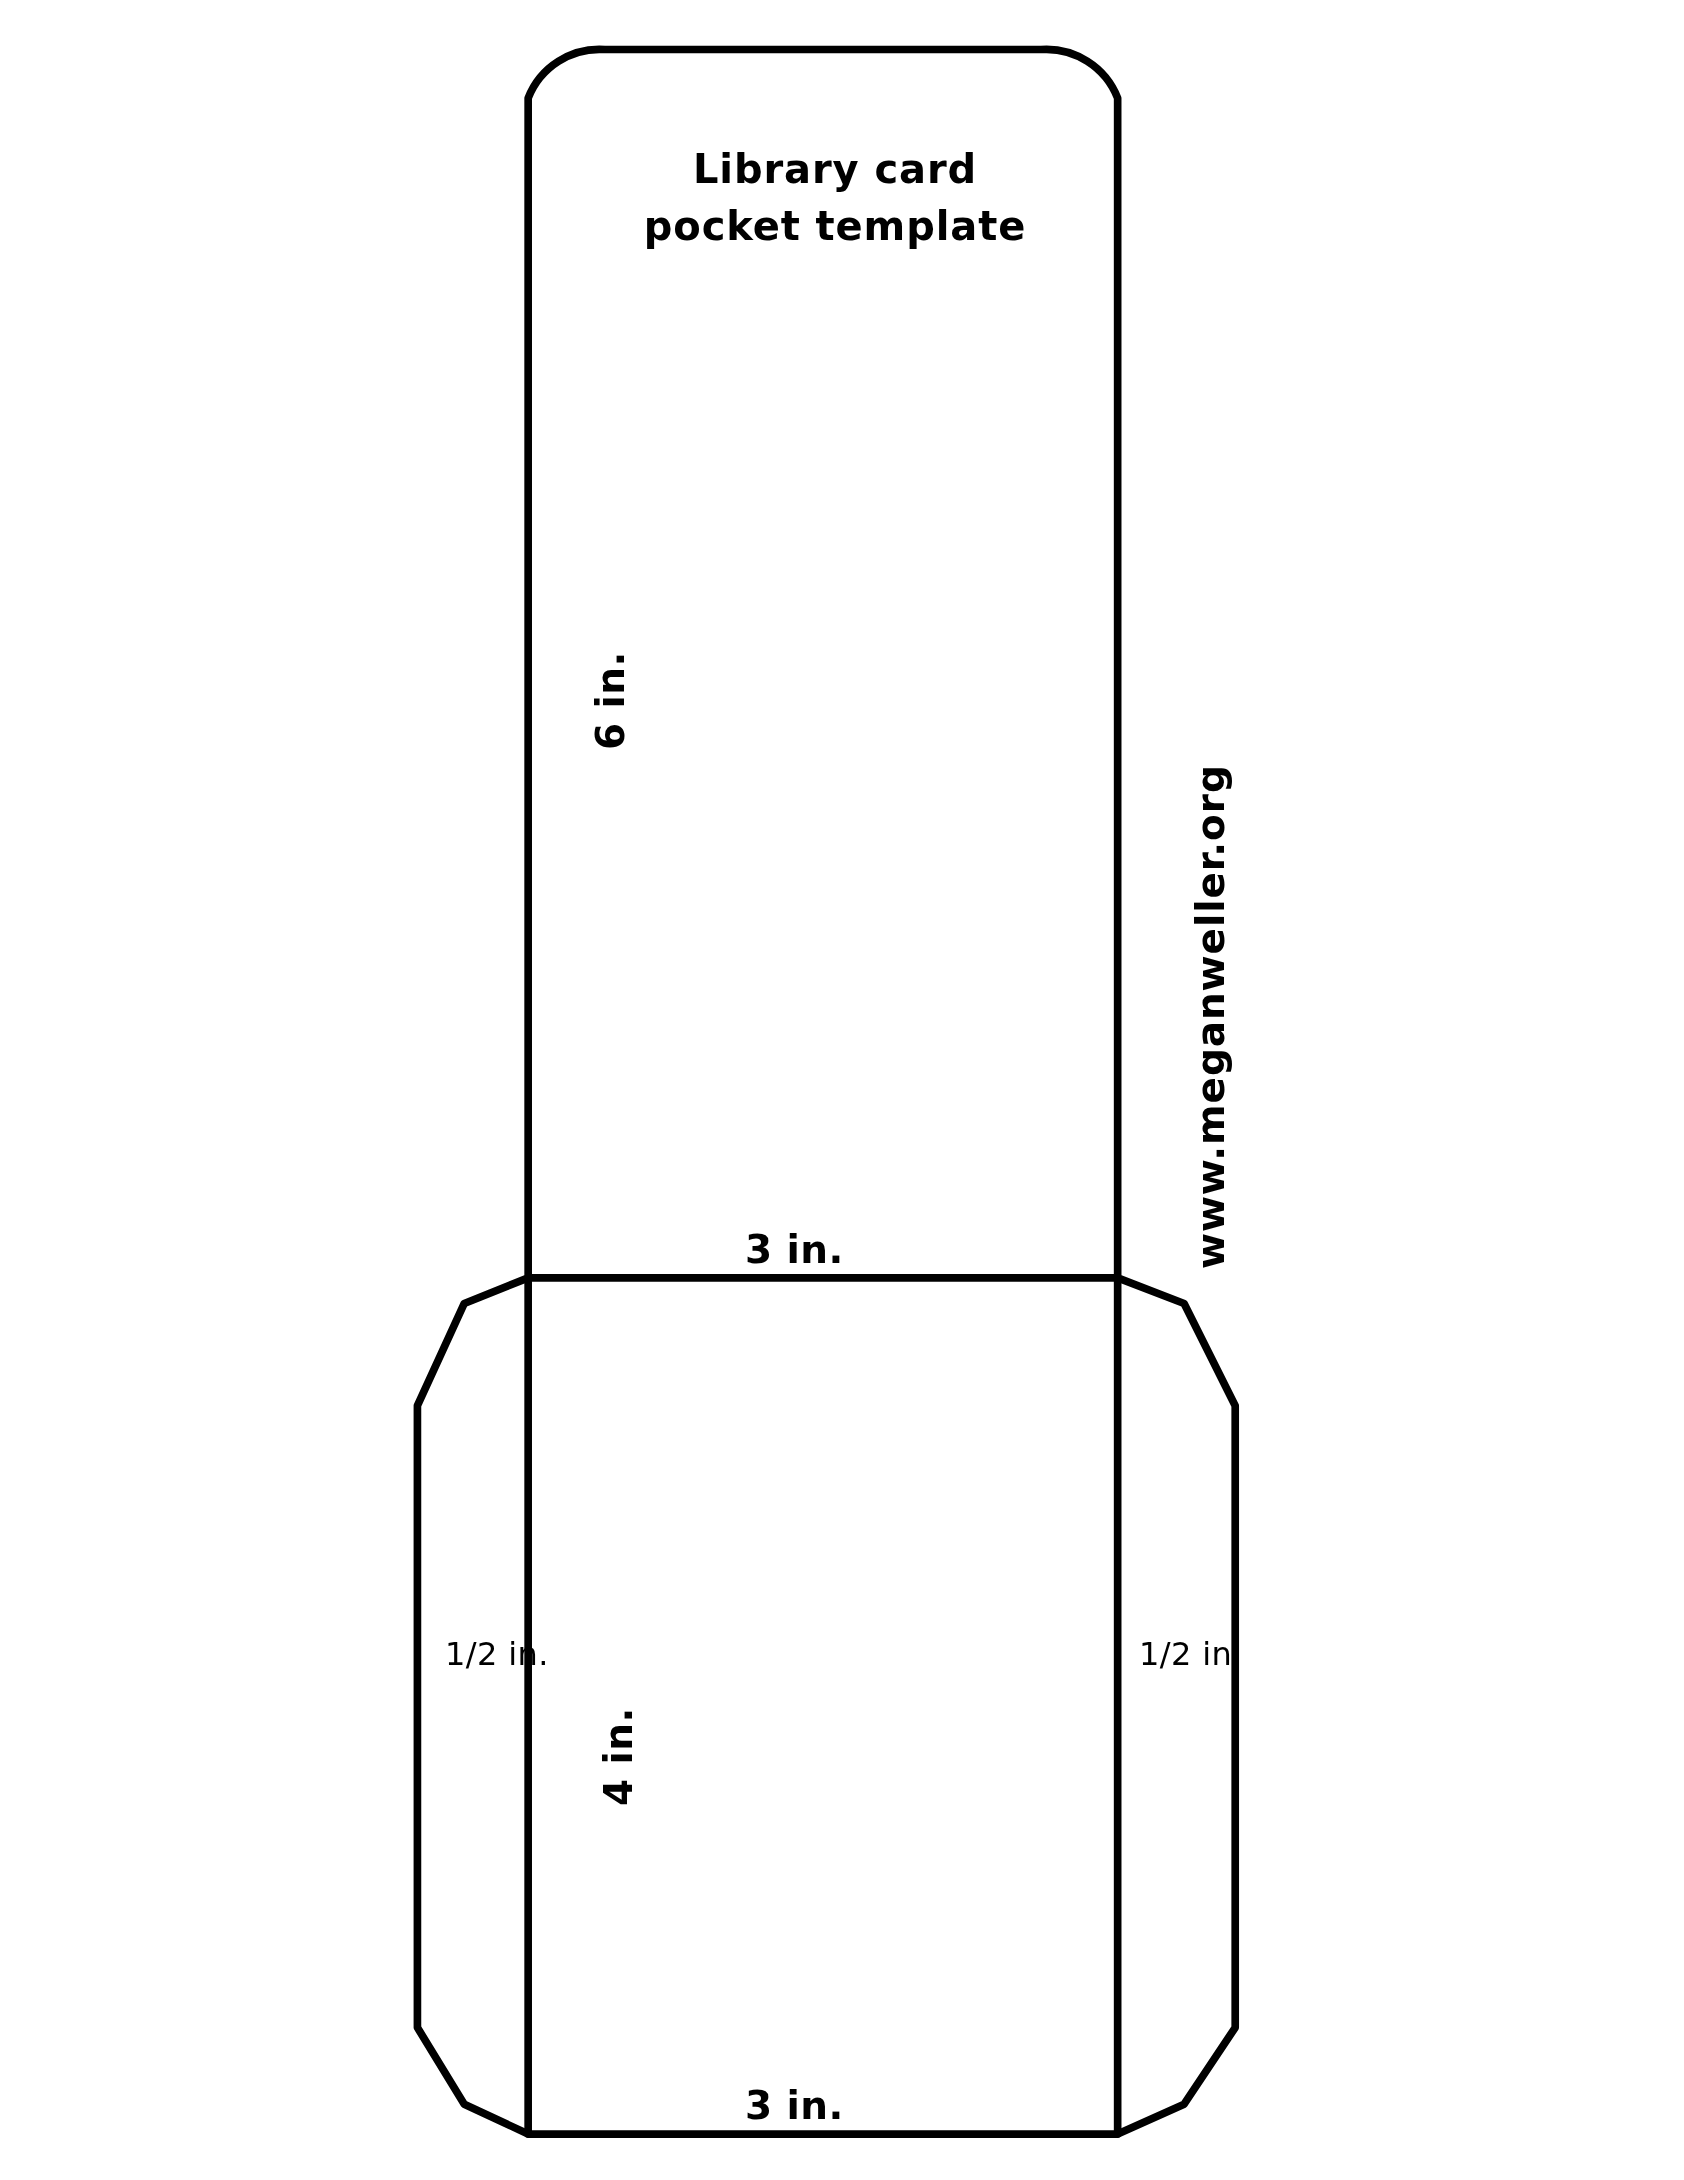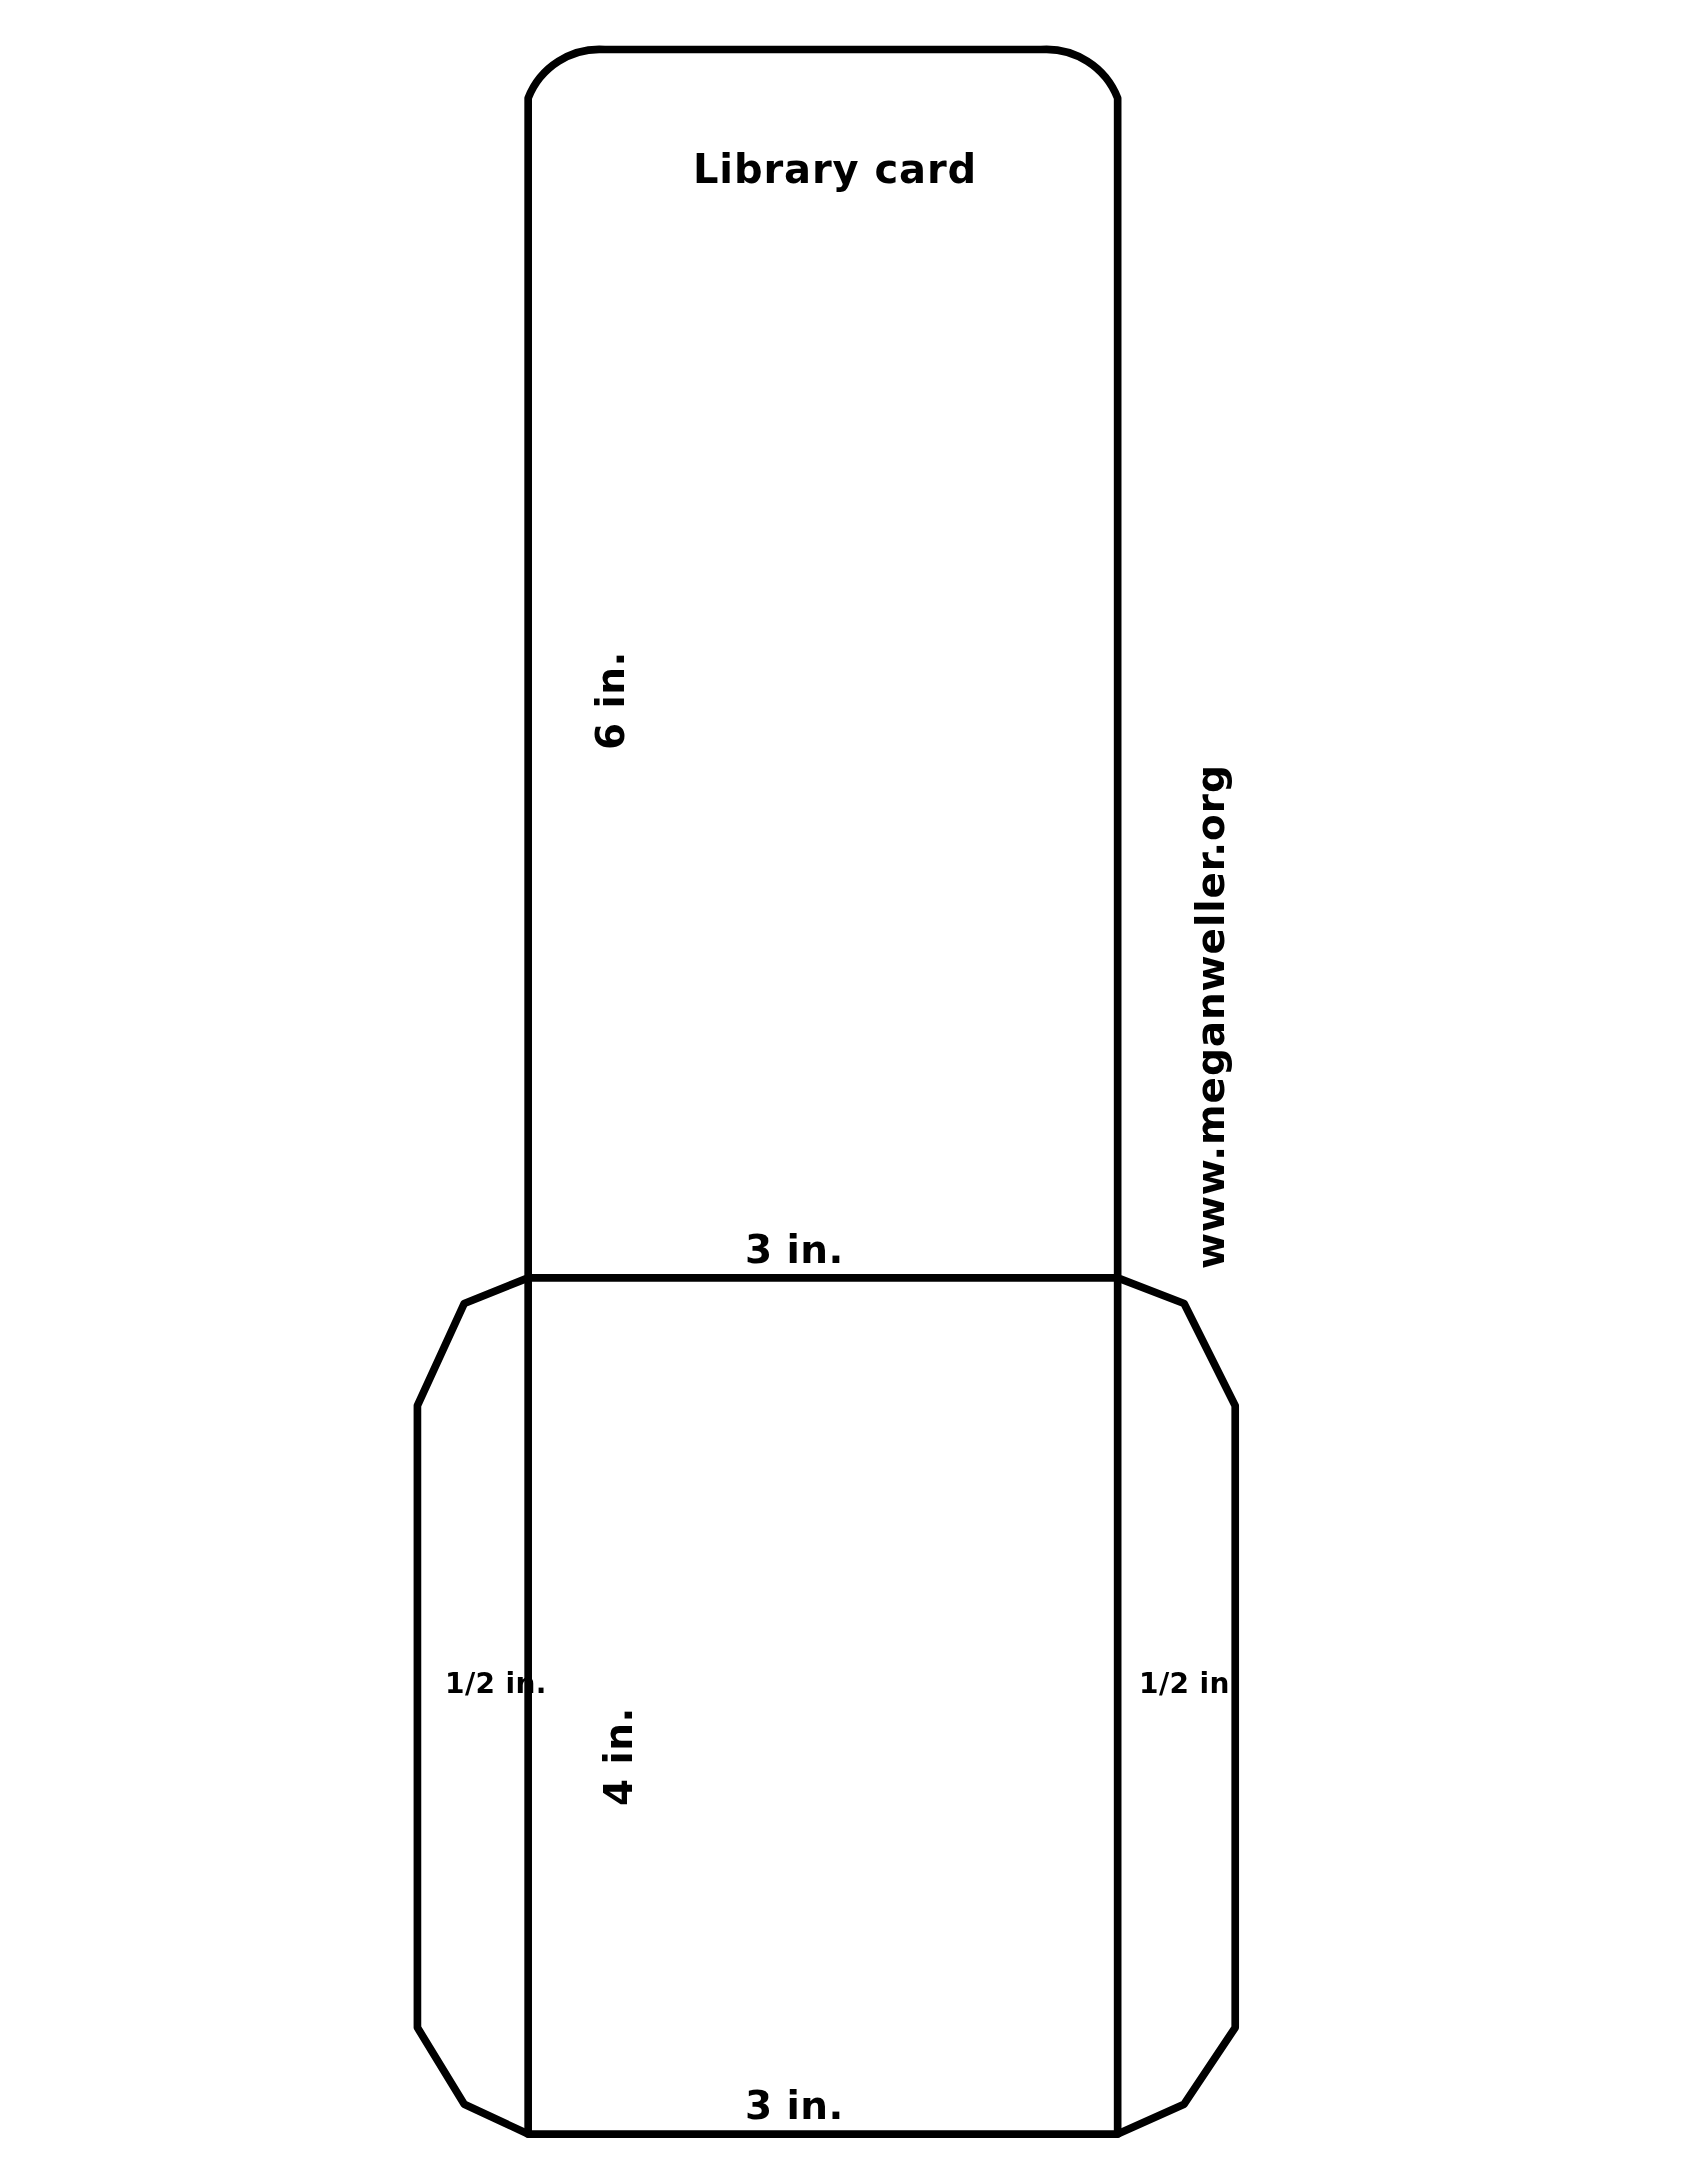--- a/index.html
+++ b/index.html
@@ -59,24 +59,23 @@
     top: 141px;
     width: 630px;
     text-align: center;
   }
   .dim {
     font-size: 39px;
     font-weight: 700;
     letter-spacing: 0.4px;
   }
   .dim-small {
-    font-size: 28px;
-    font-weight: 700;
+    font-size: 32px;
+    font-weight: 400;
     letter-spacing: 0.4px;
-    margin-top: 32px;
   }
   .rot-ccw {
     transform: rotate(-90deg);
     transform-origin: left top;
   }
   #label-6in {
     left: 588px;
     top: 750px;
   }
   #label-3in-top {
@@ -134,20 +133,21 @@
 
     <line class="foldline" x1="620" y1="1500" x2="1312" y2="1500"></line>
 
     <line class="foldline" x1="620" y1="1500" x2="620" y2="2505"></line>
 
     <line class="foldline" x1="1312" y1="1500" x2="1312" y2="2505"></line>
   </svg>
 
   <div id="title-block">
     <div class="title-line">Library card</div>
+    <div class="title-line">pocket template</div>
   </div>
 
   <div class="label dim rot-ccw" id="label-6in">6 in.</div>
 
   <div class="label dim" id="label-3in-top">3 in.</div>
 
   <div class="label dim" id="label-3in-bottom">3 in.</div>
 
   <div class="label dim rot-ccw" id="label-4in">4 in.</div>
 

